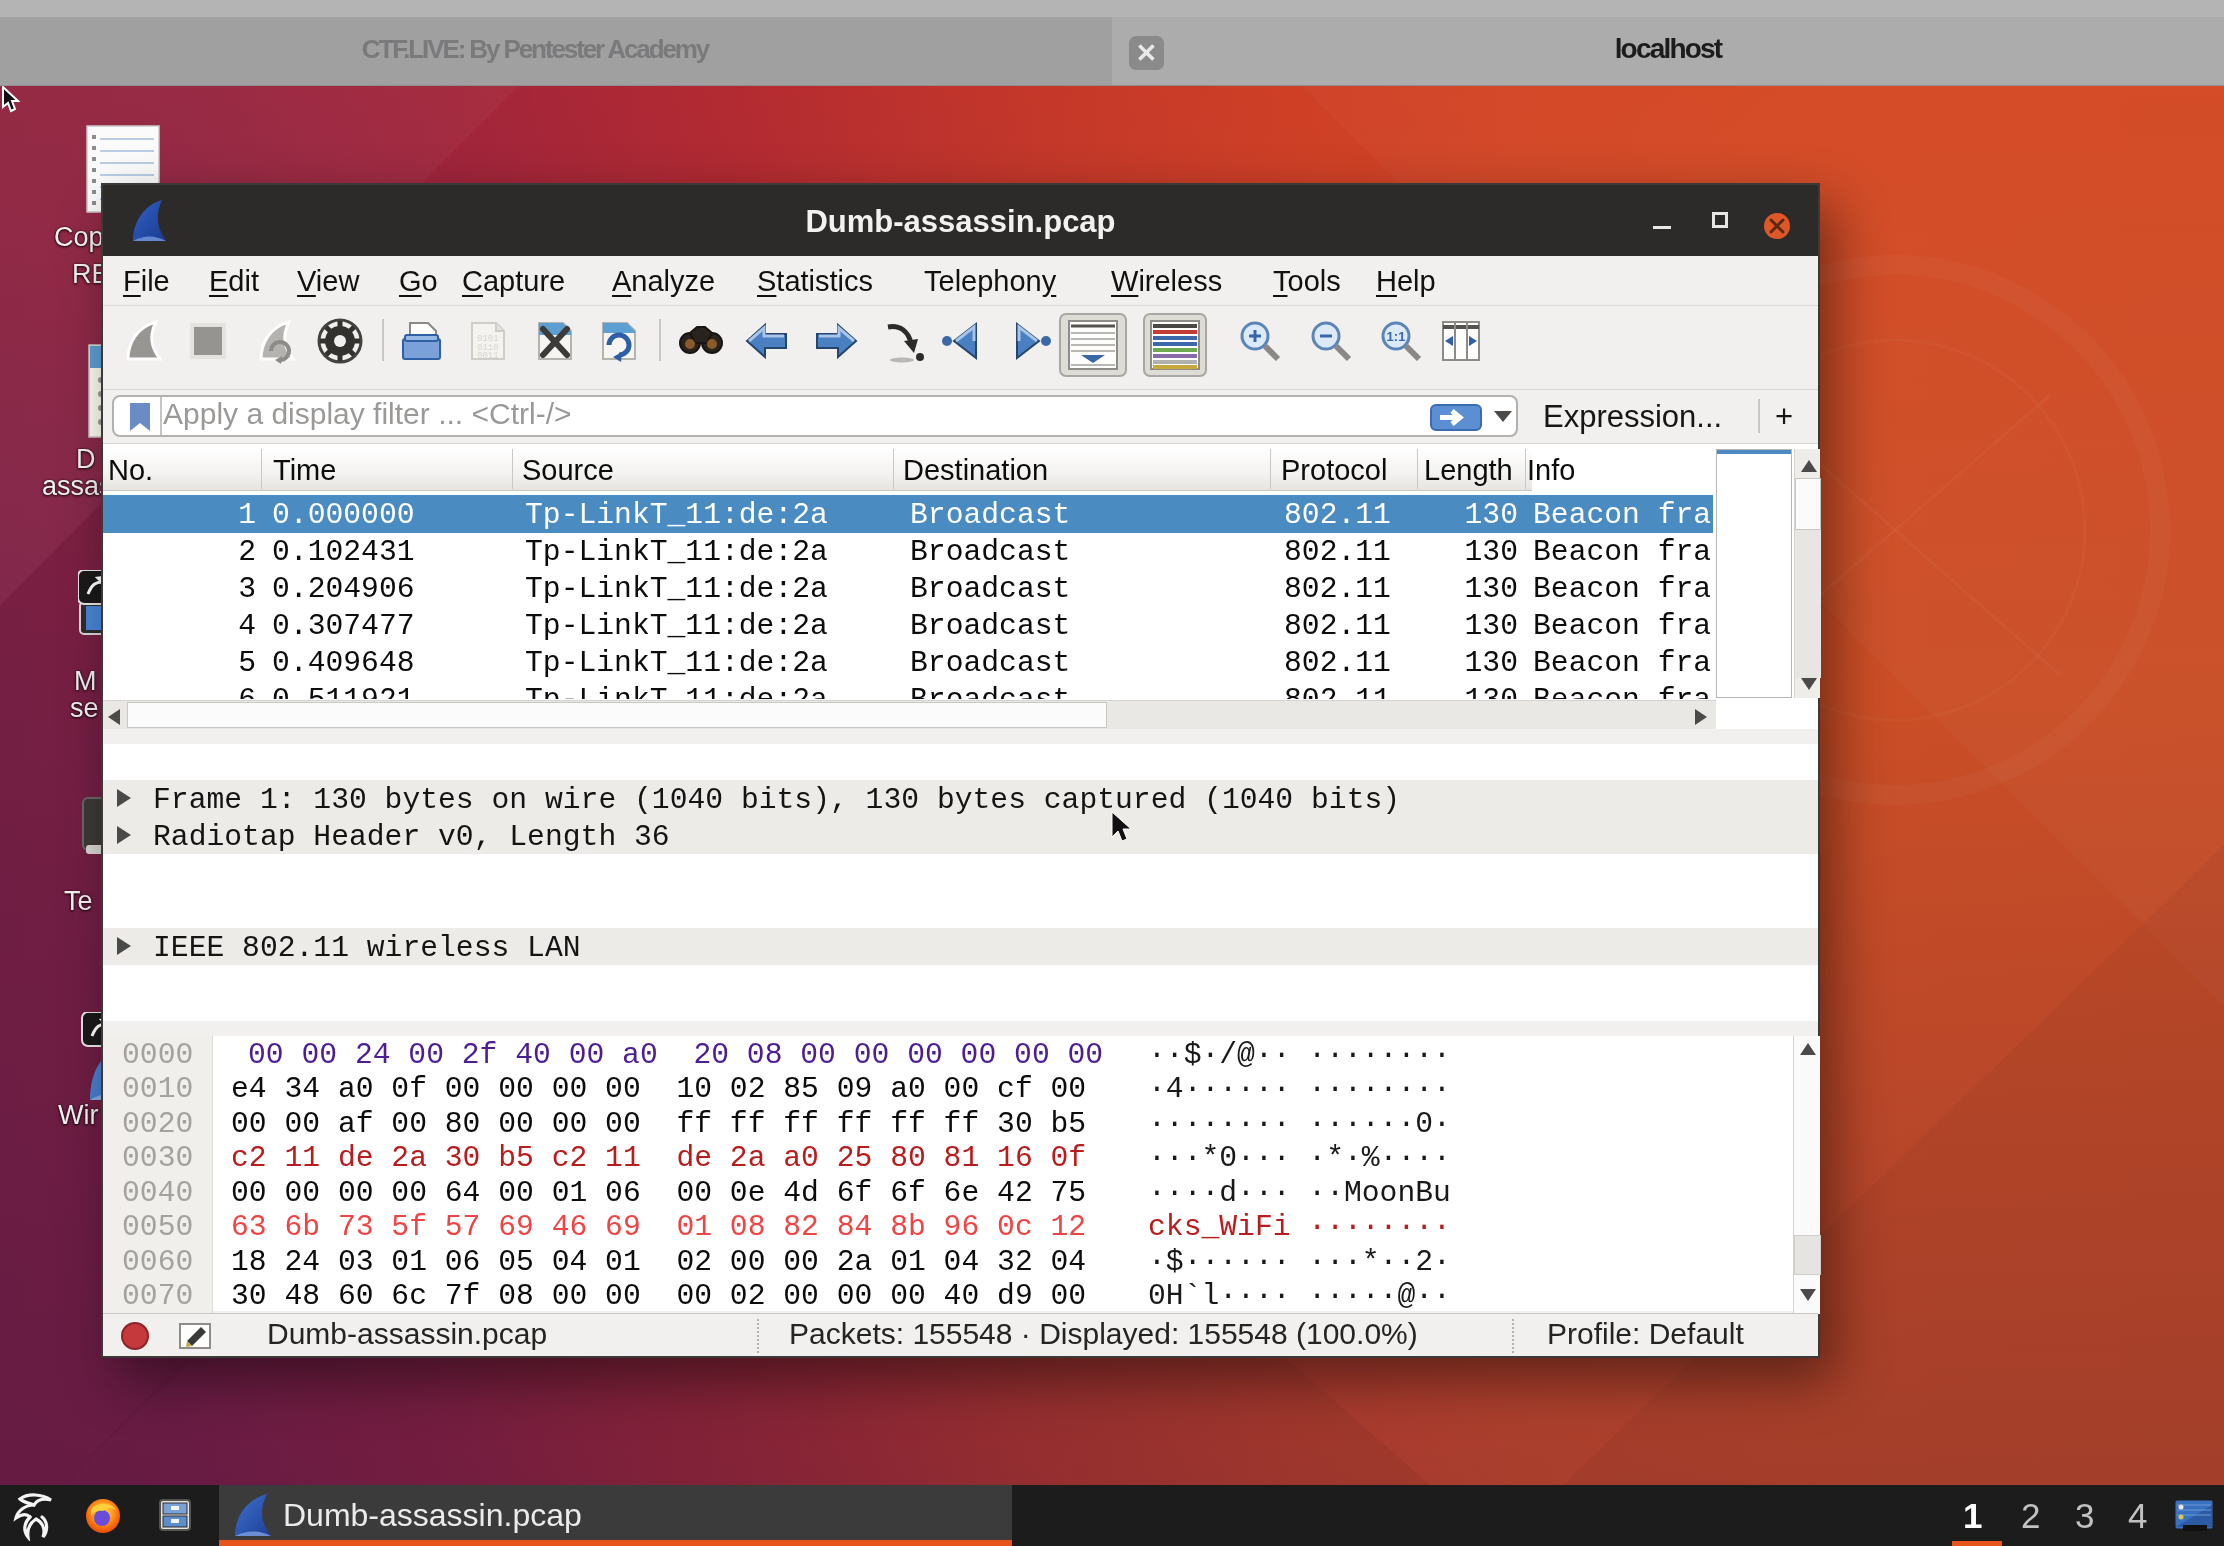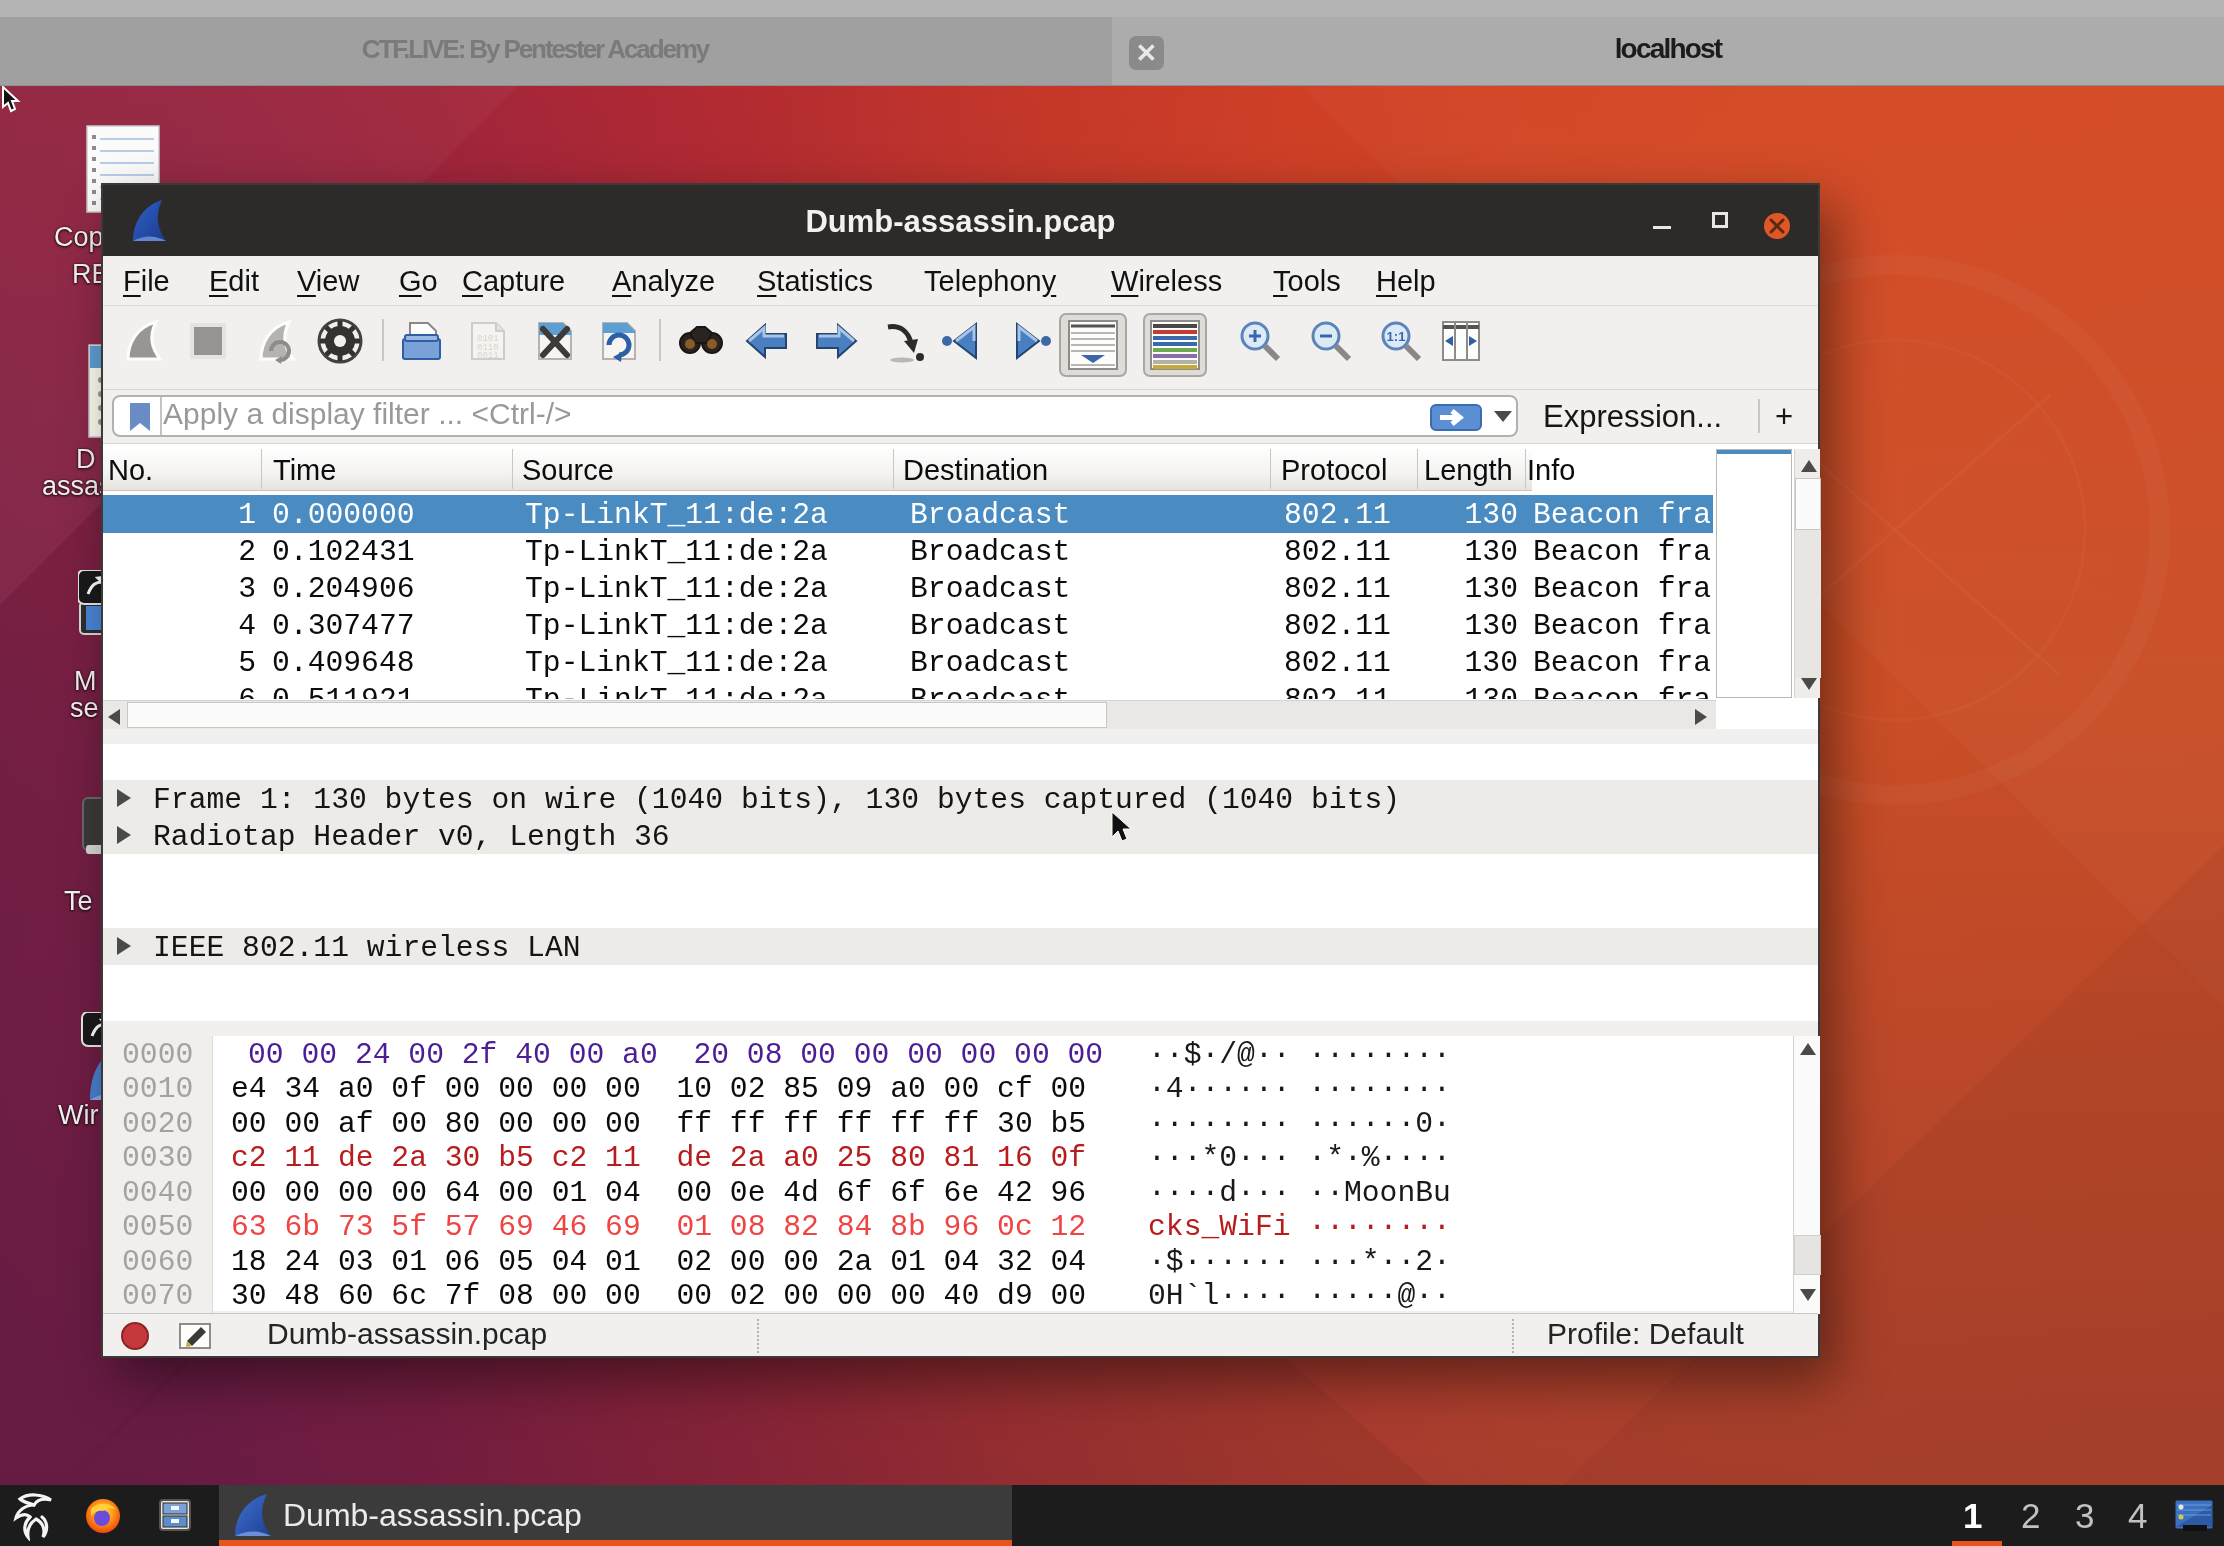--- a/index.html
+++ b/index.html
@@ -414,41 +414,42 @@
     <div class="drow mono" style="top:37px"><div class="tri"></div><div class="txt">Radiotap Header v0, Length 36</div></div>
     <div class="drow mono" style="top:148px"><div class="tri"></div><div class="txt">IEEE 802.11 wireless LAN</div></div>
   </div>
   <div class="abs" style="left:1002px;top:840px;width:28px;height:3px;border-top:2px dotted #b5b3b0"></div>
   <div id="hpane" class="abs">
     <div id="hoff"></div>
     <div class="hrow mono" style="left:19px;top:2px;color:#a4a29e">0000<span class="abs" style="left:126px;color:#4c1d95">00 00 24 00 2f 40 00 a0  20 08 00 00 00 00 00 00</span><span class="abs" style="left:1026px;color:#191919">··$·/@·· ········</span></div>
     <div class="hrow mono" style="left:19px;top:36px;color:#a4a29e">0010<span class="abs" style="left:109px;color:#0c0c0c">e4 34 a0 0f 00 00 00 00  10 02 85 09 a0 00 cf 00</span><span class="abs" style="left:1026px;color:#191919">·4······ ········</span></div>
     <div class="hrow mono" style="left:19px;top:71px;color:#a4a29e">0020<span class="abs" style="left:109px;color:#0c0c0c">00 00 af 00 80 00 00 00  ff ff ff ff ff ff 30 b5</span><span class="abs" style="left:1026px;color:#191919">········ ······0·</span></div>
     <div class="hrow mono" style="left:19px;top:105px;color:#a4a29e">0030<span class="abs" style="left:109px;color:#b91c1c">c2 11 de 2a 30 b5 c2 11  de 2a a0 25 80 81 16 0f</span><span class="abs" style="left:1026px;color:#191919">···*0··· ·*·%····</span></div>
-    <div class="hrow mono" style="left:19px;top:140px;color:#a4a29e">0040<span class="abs" style="left:109px;color:#0c0c0c">00 00 00 00 64 00 01 04  00 0e 4d 6f 6f 6e 42 96</span><span class="abs" style="left:1026px;color:#191919">····d··· ··MoonBu</span></div>
+    <div class="hrow mono" style="left:19px;top:140px;color:#a4a29e">0040<span class="abs" style="left:109px;color:#0c0c0c">00 00 00 00 64 00 01 06  00 0e 4d 6f 6f 6e 42 75</span><span class="abs" style="left:1026px;color:#191919">····d··· ··MoonBu</span></div>
     <div class="hrow mono" style="left:19px;top:174px;color:#a4a29e">0050<span class="abs" style="left:109px;color:#ef4444">63 6b 73 5f 57 69 46 69  01 08 82 84 8b 96 0c 12</span><span class="abs" style="left:1026px;color:#b91c1c">cks_WiFi ········</span></div>
     <div class="hrow mono" style="left:19px;top:209px;color:#a4a29e">0060<span class="abs" style="left:109px;color:#0c0c0c">18 24 03 01 06 05 04 01  02 00 00 2a 01 04 32 04</span><span class="abs" style="left:1026px;color:#191919">·$······ ···*··2·</span></div>
     <div class="hrow mono" style="left:19px;top:243px;color:#a4a29e">0070<span class="abs" style="left:109px;color:#0c0c0c">30 48 60 6c 7f 08 00 00  00 02 00 00 00 40 d9 00</span><span class="abs" style="left:1026px;color:#191919">0H`l···· ·····@··</span></div>
     <div id="vsb2">
       <div class="arr" style="left:6px;top:7px;border-left:8px solid transparent;border-right:8px solid transparent;border-bottom:12px solid #4c4a48"></div>
       <div class="abs" style="left:0;top:199px;width:27px;height:40px;background:#e6e4e1;border:1px solid #d0cecb"></div>
       <div class="arr" style="left:6px;top:253px;border-left:8px solid transparent;border-right:8px solid transparent;border-top:12px solid #4c4a48"></div>
     </div>
   </div>
   <div id="sbar" class="abs">
     <svg class="abs" style="left:17px;top:7px" width="30" height="30">
         <circle cx="15" cy="15" r="13" fill="#c5393c" stroke="#8e2326" stroke-width="2"></circle>
       </svg>
     <svg class="abs" style="left:76px;top:7px" width="36" height="30">
         <rect x="1" y="3" width="30" height="24" fill="#fdfdfc" stroke="#8e8c89" stroke-width="2"></rect>
         <path d="M8 20 L22 6 L27 11 L13 25 Z" fill="#3a3a38"></path>
         <path d="M8 20 L13 25 L7 26 Z" fill="#c9a83a"></path>
       </svg>
     <div class="abs" style="left:164px;top:3px">Dumb-assassin.pcap</div>
     <div class="abs" style="left:654px;top:5px;width:2px;height:34px;border-left:2px dotted #b5b3b0"></div>
+    <div class="abs" style="left:686px;top:3px">Packets: 155548 · Displayed: 155548 (100.0%)</div>
     <div class="abs" style="left:1409px;top:5px;width:2px;height:34px;border-left:2px dotted #b5b3b0"></div>
     <div class="abs" style="left:1444px;top:3px">Profile: Default</div>
   </div>
 </div>
 
 <div id="taskbar" class="abs">
   <svg class="abs" style="left:10px;top:6px" width="48" height="50" viewBox="0 0 48 50">
       <g fill="none" stroke="#f4f4f4" stroke-width="3.2" stroke-linecap="round">
         <path d="M10 8 C18 2 32 3 41 9 C33 7 27 9 24 14 C20 12 14 12 10 8 Z"></path>
         <path d="M24 14 C16 14 8 19 6 27 C12 23 17 23 20 26"></path>

